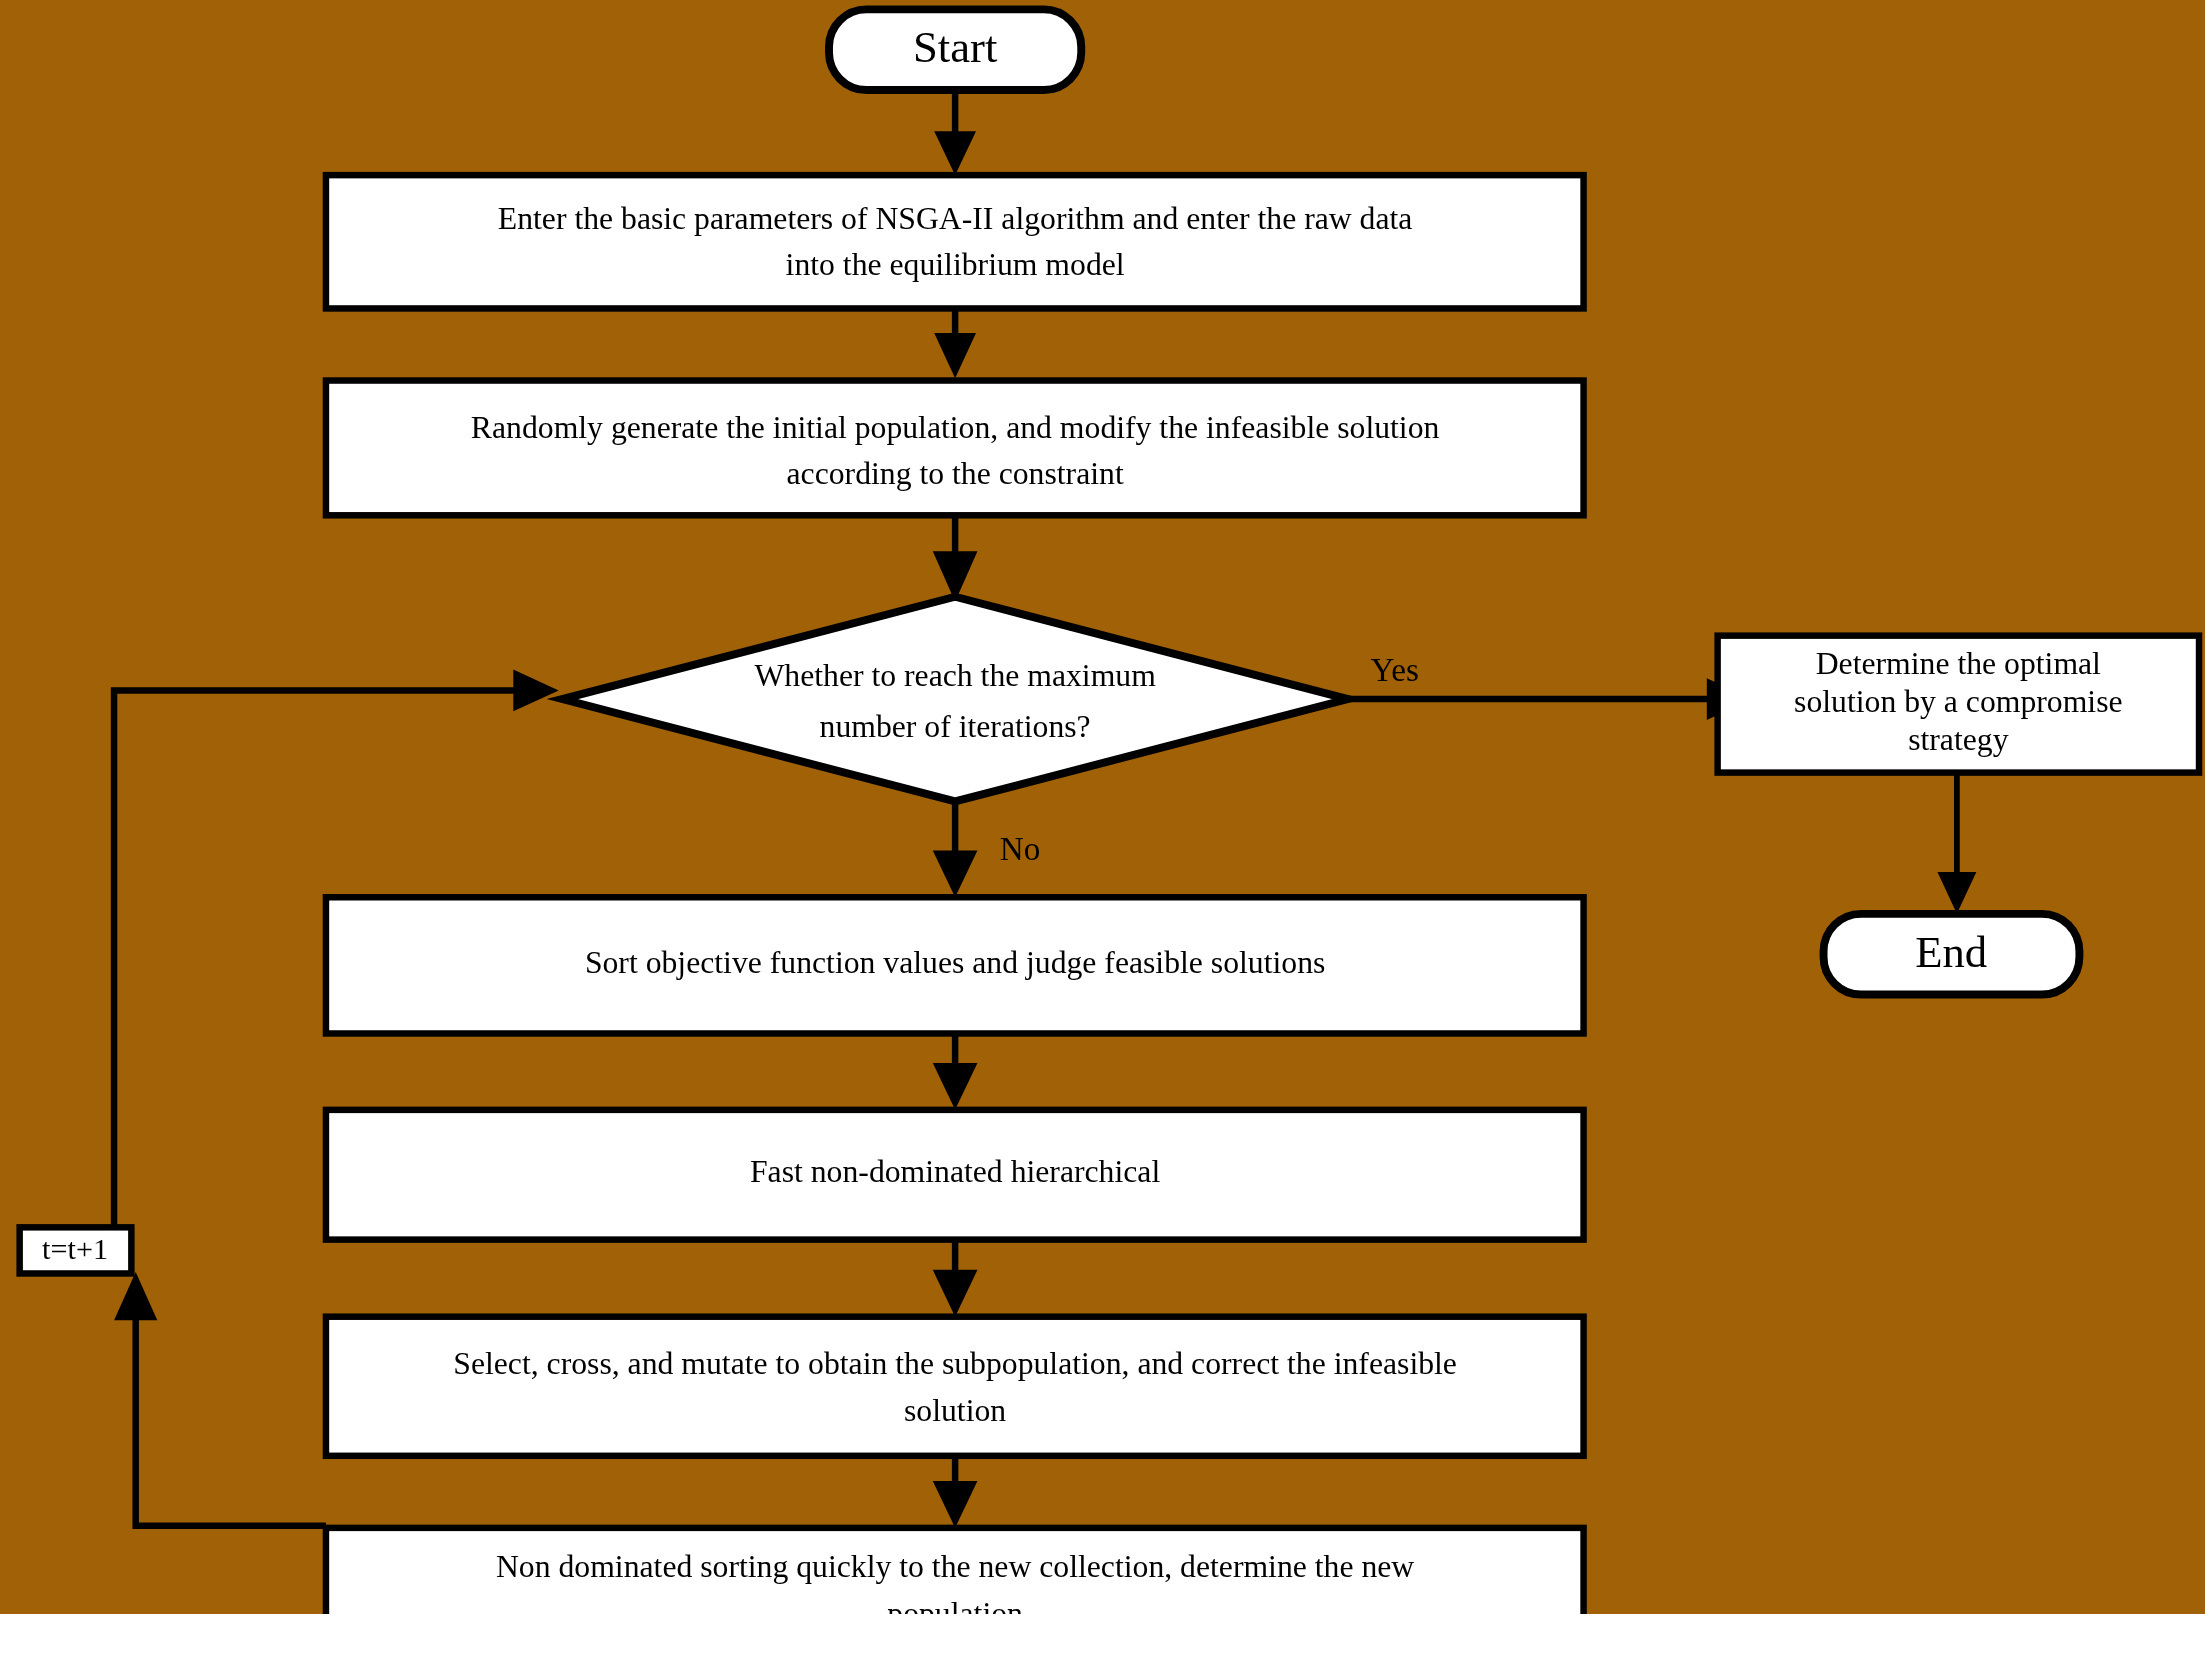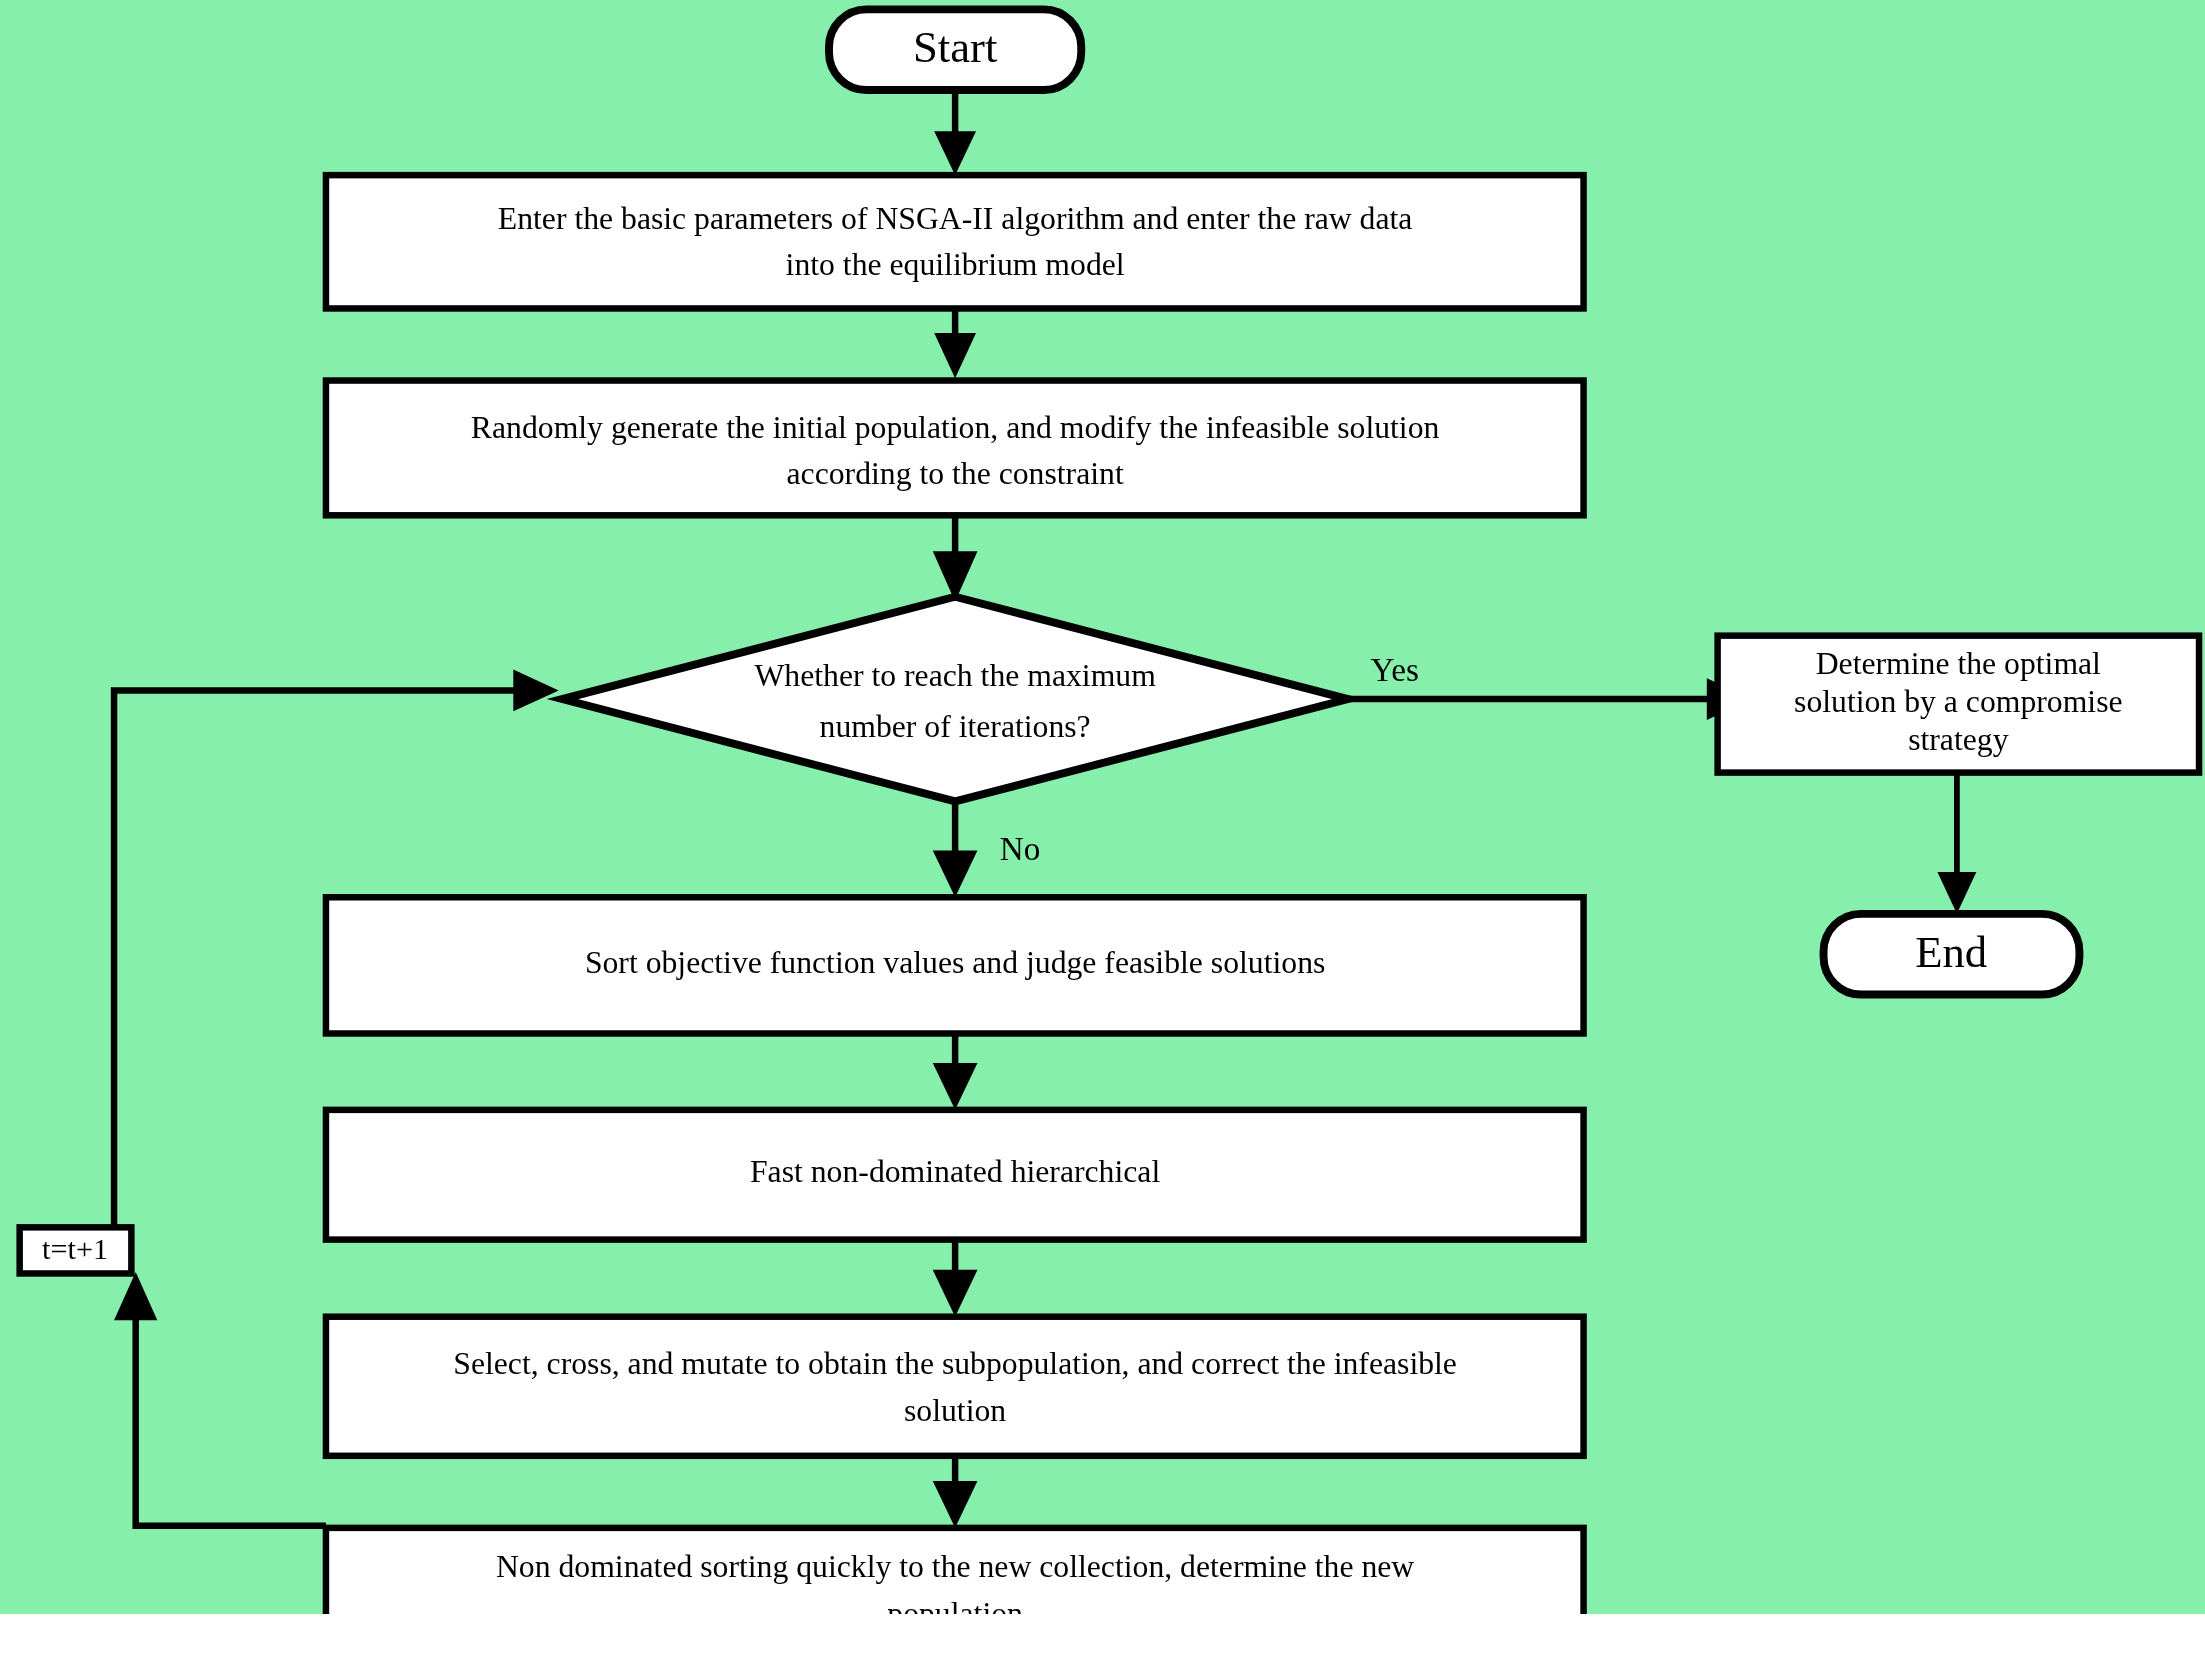--- a/index.html
+++ b/index.html
@@ -4,21 +4,21 @@
 <style>
   html, body {
     margin: 0;
     padding: 0;
     background: #ffffff;
   }
   #stage {
     position: relative;
     width: 2205px;
     height: 1614px;
-    background: #86efac;
+    background: #a16207;
     overflow: hidden;
   }
   svg#flow {
     position: absolute;
     left: 0;
     top: 0;
     width: 2205px;
     height: 1654px;
   }
   .node-shape {

